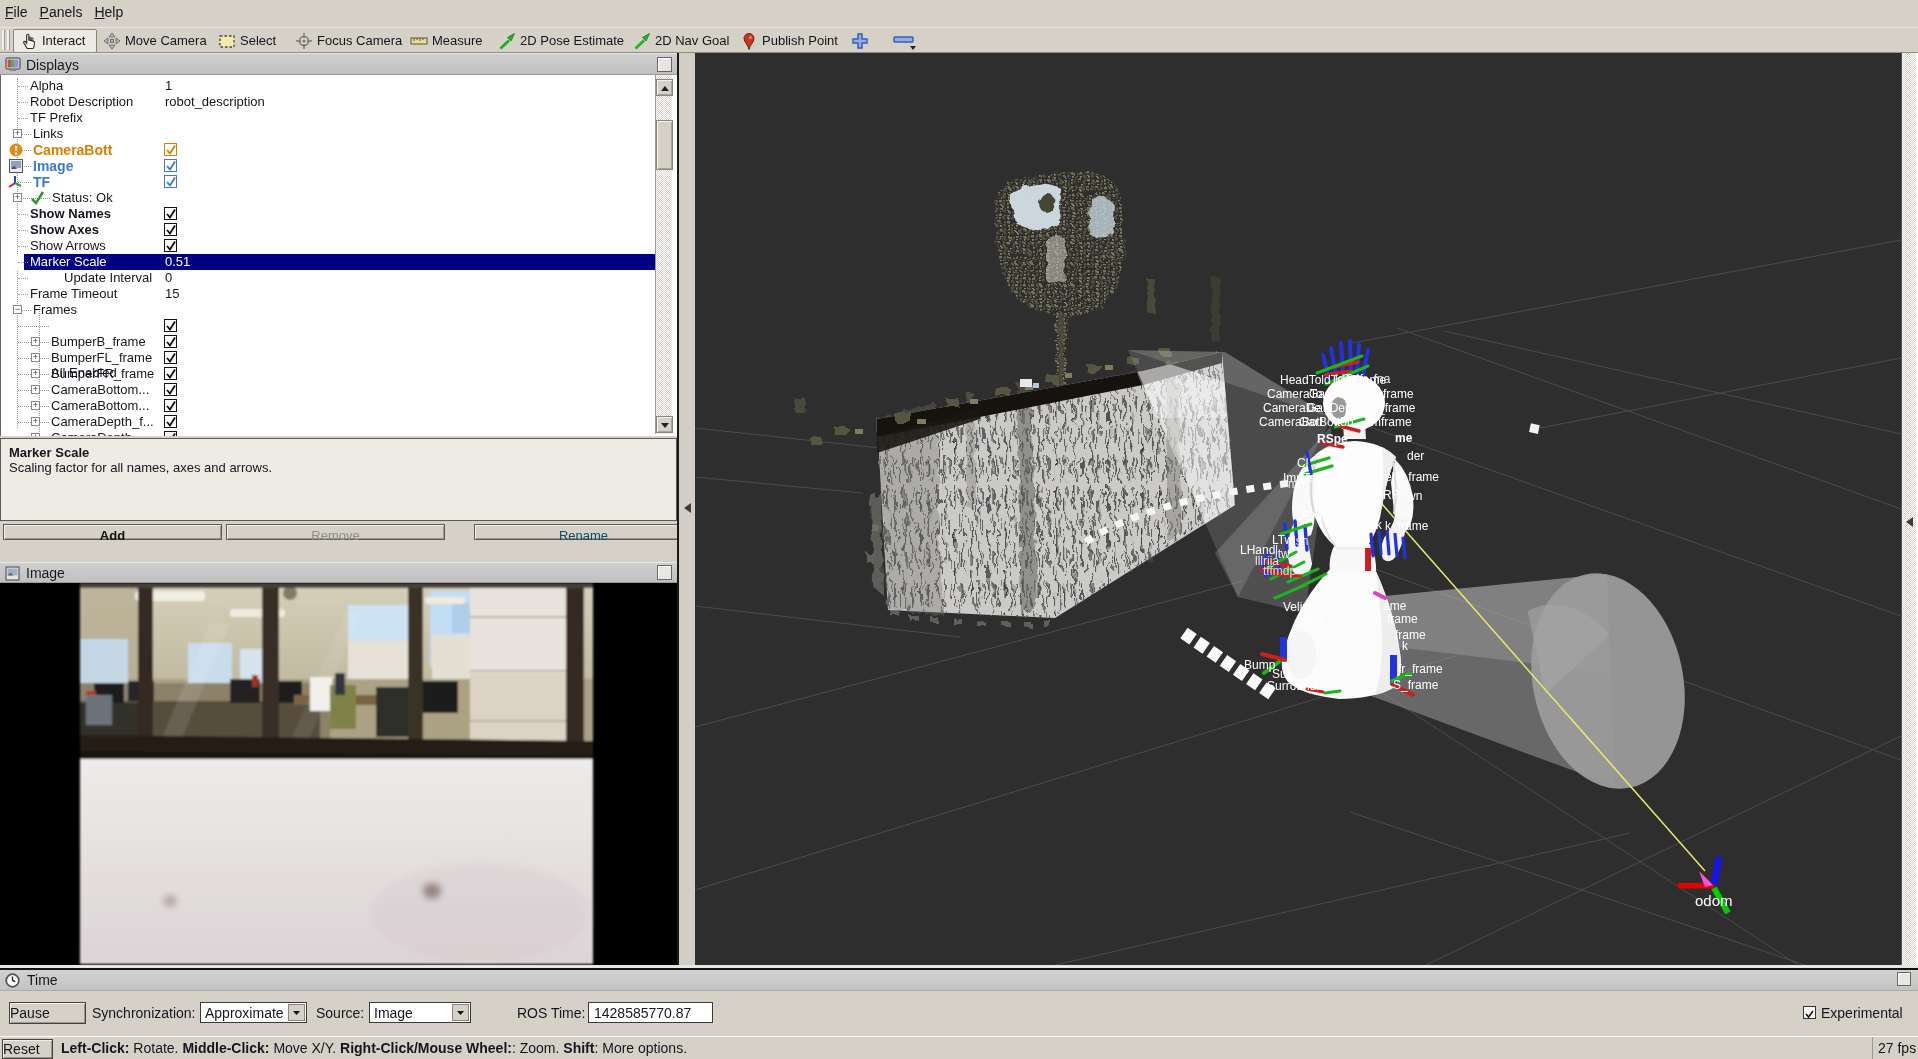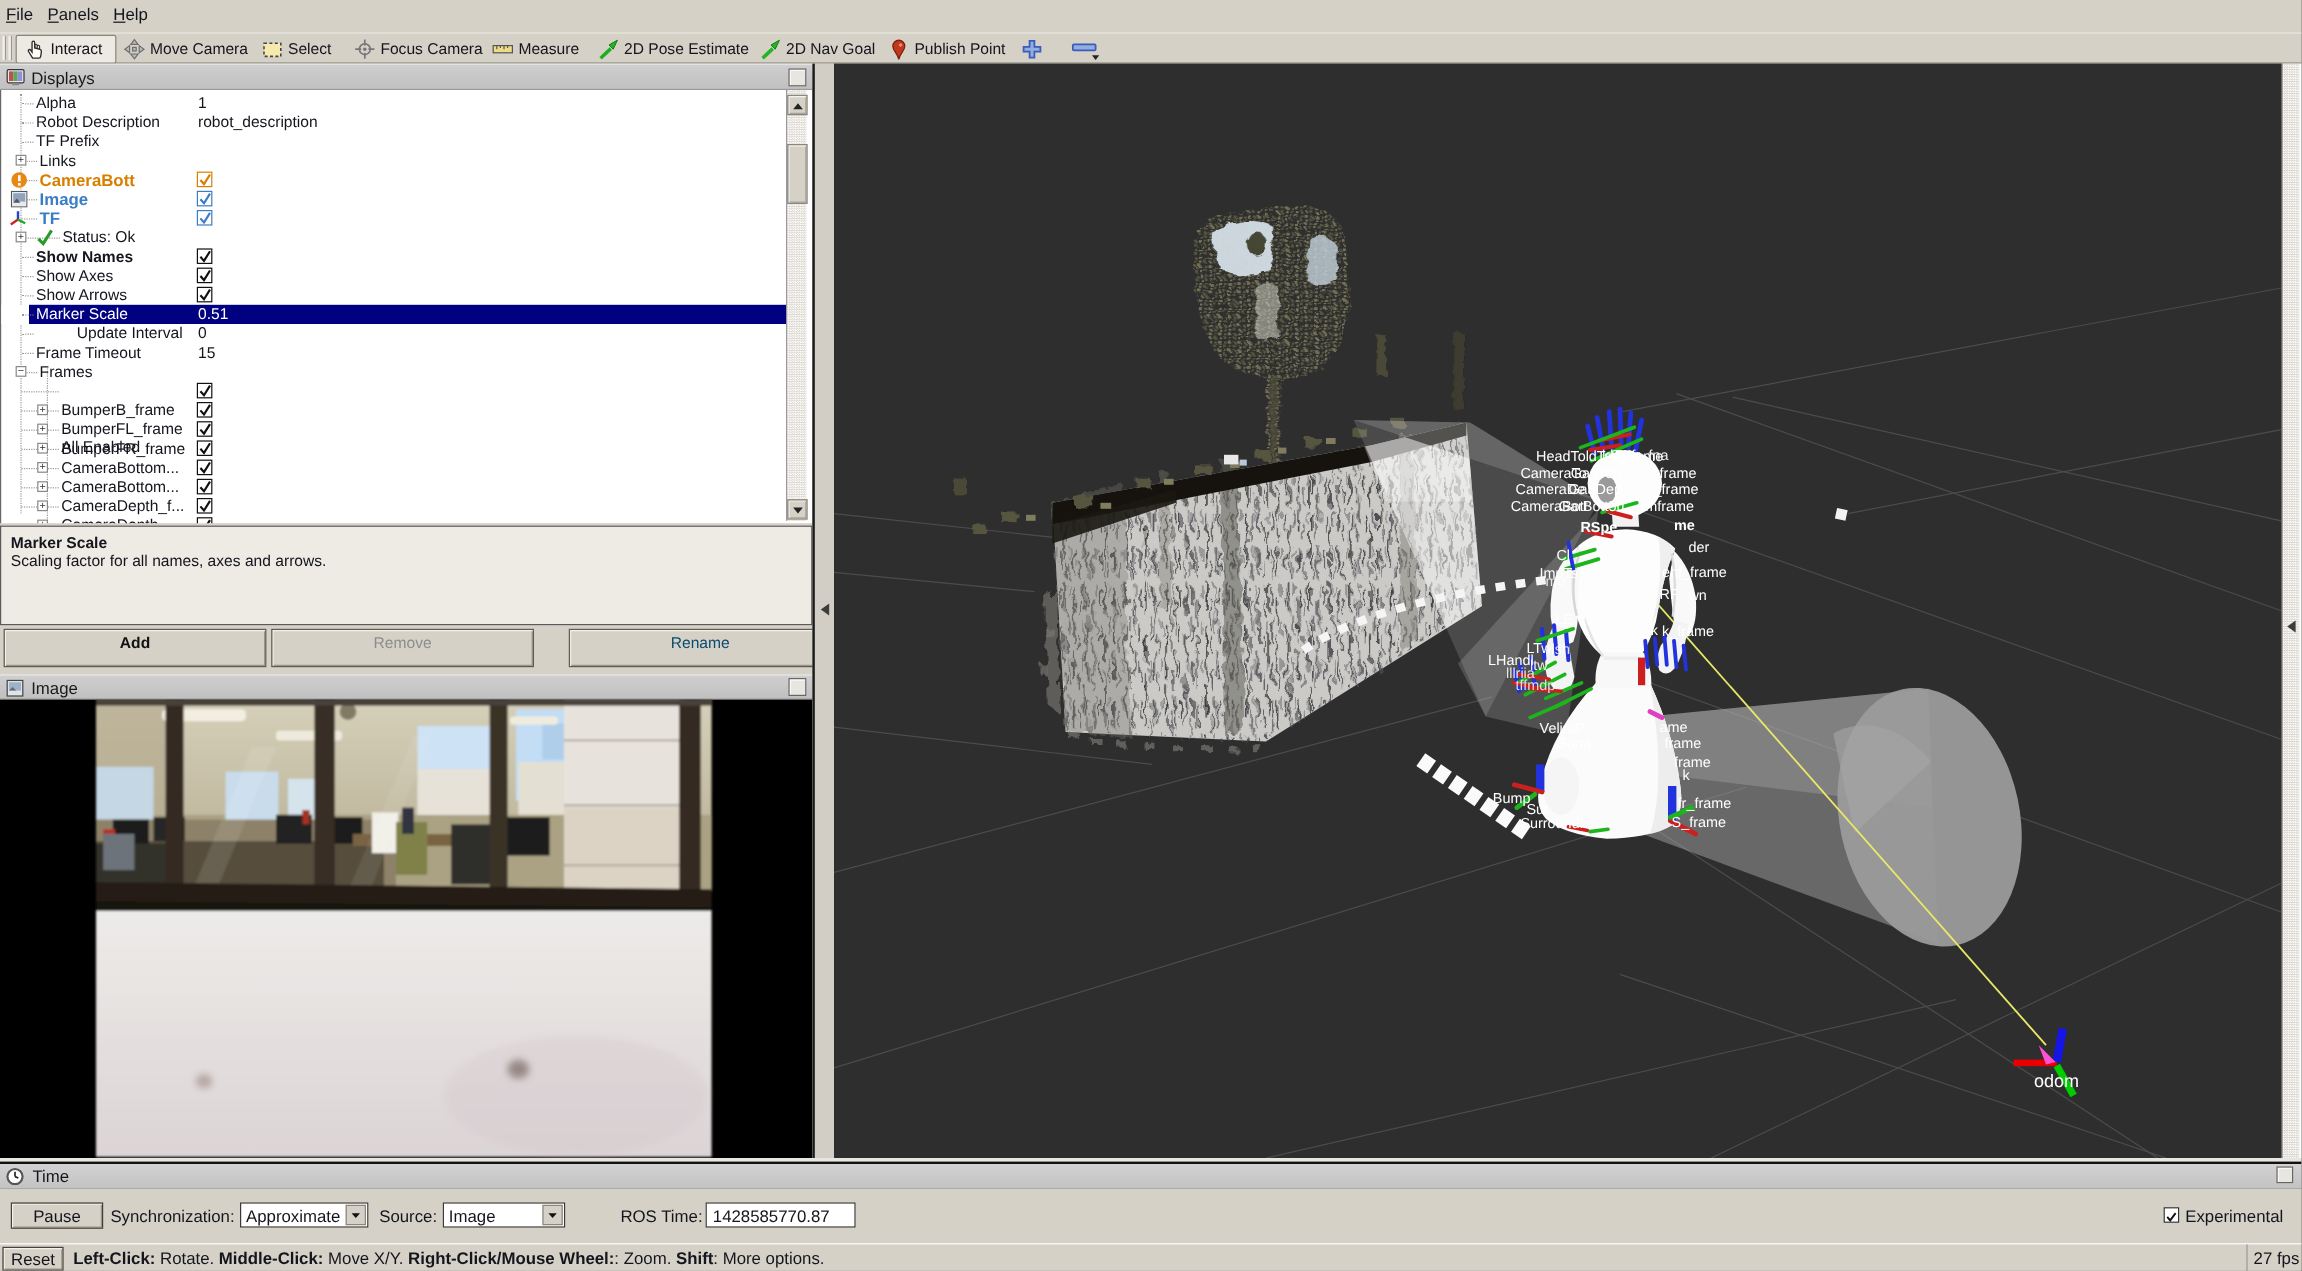--- a/index.html
+++ b/index.html
@@ -26,33 +26,33 @@
 .cb svg{position:absolute;left:0px;top:0px}
 .exp{position:absolute;width:9px;height:9px;top:3px;background:#fff;border:1px solid #888;font-size:9px;line-height:7px;text-align:center;color:#333}
 .vline{position:absolute;border-left:1px dotted #9a9a9a;width:0}
 .hstub{position:absolute;border-top:1px dotted #9a9a9a;height:0}
 #treescroll{position:absolute;left:654px;top:0;width:17px;height:359px;background:repeating-conic-gradient(#ffffff 0% 25%,#dbd7cf 0% 50%) 0 0/2px 2px;border-left:1px solid #999}
 .sbtn{position:absolute;left:0;width:17px;height:17px;background:#d5d1c7;border:1px solid #8a867d;box-shadow:inset 1px 1px 0 #f5f3ee,inset -1px -1px 0 #a9a49a}
 .arr{width:0;height:0;position:absolute}
 #thumb{position:absolute;left:0;top:45px;width:17px;height:50px;background:#d5d1c7;border:1px solid #8a867d;box-shadow:inset 1px 1px 0 #f5f3ee,inset -1px -1px 0 #a9a49a}
 
 #helpbox{left:0;top:438px;width:677px;height:83px;background:#edebe4;border:1px solid #5a5a5a;font-size:13px;padding:6px 8px}
-.pbtn{position:absolute;top:524px;height:32px;background:#d5d1c7;border:1px solid #5f5b52;box-shadow:inset 1px 1px 0 #f2f0ea,inset -1px -1px 0 #9b968b;font-size:13px;text-align:center;line-height:22px}
+.pbtn{position:absolute;top:524px;height:16px;background:#d5d1c7;border:1px solid #5f5b52;box-shadow:inset 1px 1px 0 #f2f0ea,inset -1px -1px 0 #9b968b;font-size:13px;text-align:center;line-height:22px}
 
 #ititle{left:0;top:562px;width:679px;height:21px}
 #imgpanel{left:0;top:583px;width:677px;height:382px;background:#000}
 
 #splitL{left:677px;top:53px;width:18px;height:912px;background:#d2cec6;border-left:2px solid #1a1a1a}
 #view3d{left:695px;top:53px;width:1206px;height:912px;background:#2e2e2e}
 #stripR{left:1901px;top:53px;width:17px;height:912px;background:repeating-conic-gradient(#ffffff 0% 25%,#d8d4cc 0% 50%) 0 0/2px 2px;border-left:1px solid #555;border-right:2px solid #fff}
 
 #btmline{left:0;top:965px;width:1918px;height:5px;background:#e8e6e0;border-bottom:2px solid #111}
 #timetitle{left:0;top:970px;width:1918px;height:21px;background:linear-gradient(#d2d2d2,#c3c3c3);border-bottom:1px solid #aaa;font-size:14px}
 #timerow{left:0;top:991px;width:1918px;height:45px;background:#d5d1c7;font-size:14px}
-.qbtn{position:absolute;background:#d5d1c7;border:1px solid #45423c;box-shadow:inset 1px 1px 0 #f2f0ea,inset -1px -1px 0 #9b968b;text-align:center;font-size:14px}
+.qbtn{position:absolute;background:#d5d1c7;border:1px solid #45423c;box-shadow:inset 1px 1px 0 #f2f0ea,inset -1px -1px 0 #9b968b;text-align:left;font-size:14px}
 .combo{position:absolute;background:#fff;border:1px solid #3c3a35;height:21px;font-size:14px}
 .combo .cbtn{position:absolute;right:1px;top:1px;width:17px;height:17px;background:#d5d1c7;border:1px solid #8a867d}
 .lbl{position:absolute;font-size:14px}
 
 #statusbar{left:0;top:1036px;width:1918px;height:23px;background:#d5d1c7;border-top:1px solid #fff;font-size:14px}
 </style></head>
 <body>
 <div class="abs" id="menubar"><span style="margin-left:0"><u>F</u>ile</span><span><u>P</u>anels</span><span><u>H</u>elp</span></div>
 
 <div class="abs" id="toolbar">
@@ -219,21 +219,21 @@
       <div class="hstub" style="left:17px;top:8px;width:10px"></div>
       <span class="nm" style="left:29px;font-weight:bold;">Show Names</span>
       <span class="cb" style="border-color:#111">
         <svg width="12" height="12">
           <path d="M2 6 l3 3.4 l5 -8" fill="none" stroke="#111" stroke-width="1.8"></path>
         </svg>
       </span>
     </div>
     <div class="trow" style="top:147px">
       <div class="hstub" style="left:17px;top:8px;width:10px"></div>
-      <span class="nm" style="left:29px;">Show Axes</span>
+      <span class="nm" style="left:29px;font-weight:bold;">Show Axes</span>
       <span class="cb" style="border-color:#111">
         <svg width="12" height="12">
           <path d="M2 6 l3 3.4 l5 -8" fill="none" stroke="#111" stroke-width="1.8"></path>
         </svg>
       </span>
     </div>
     <div class="trow" style="top:163px">
       <div class="hstub" style="left:17px;top:8px;width:10px"></div>
       <span class="nm" style="left:29px;">Show Arrows</span>
       <span class="cb" style="border-color:#111">

